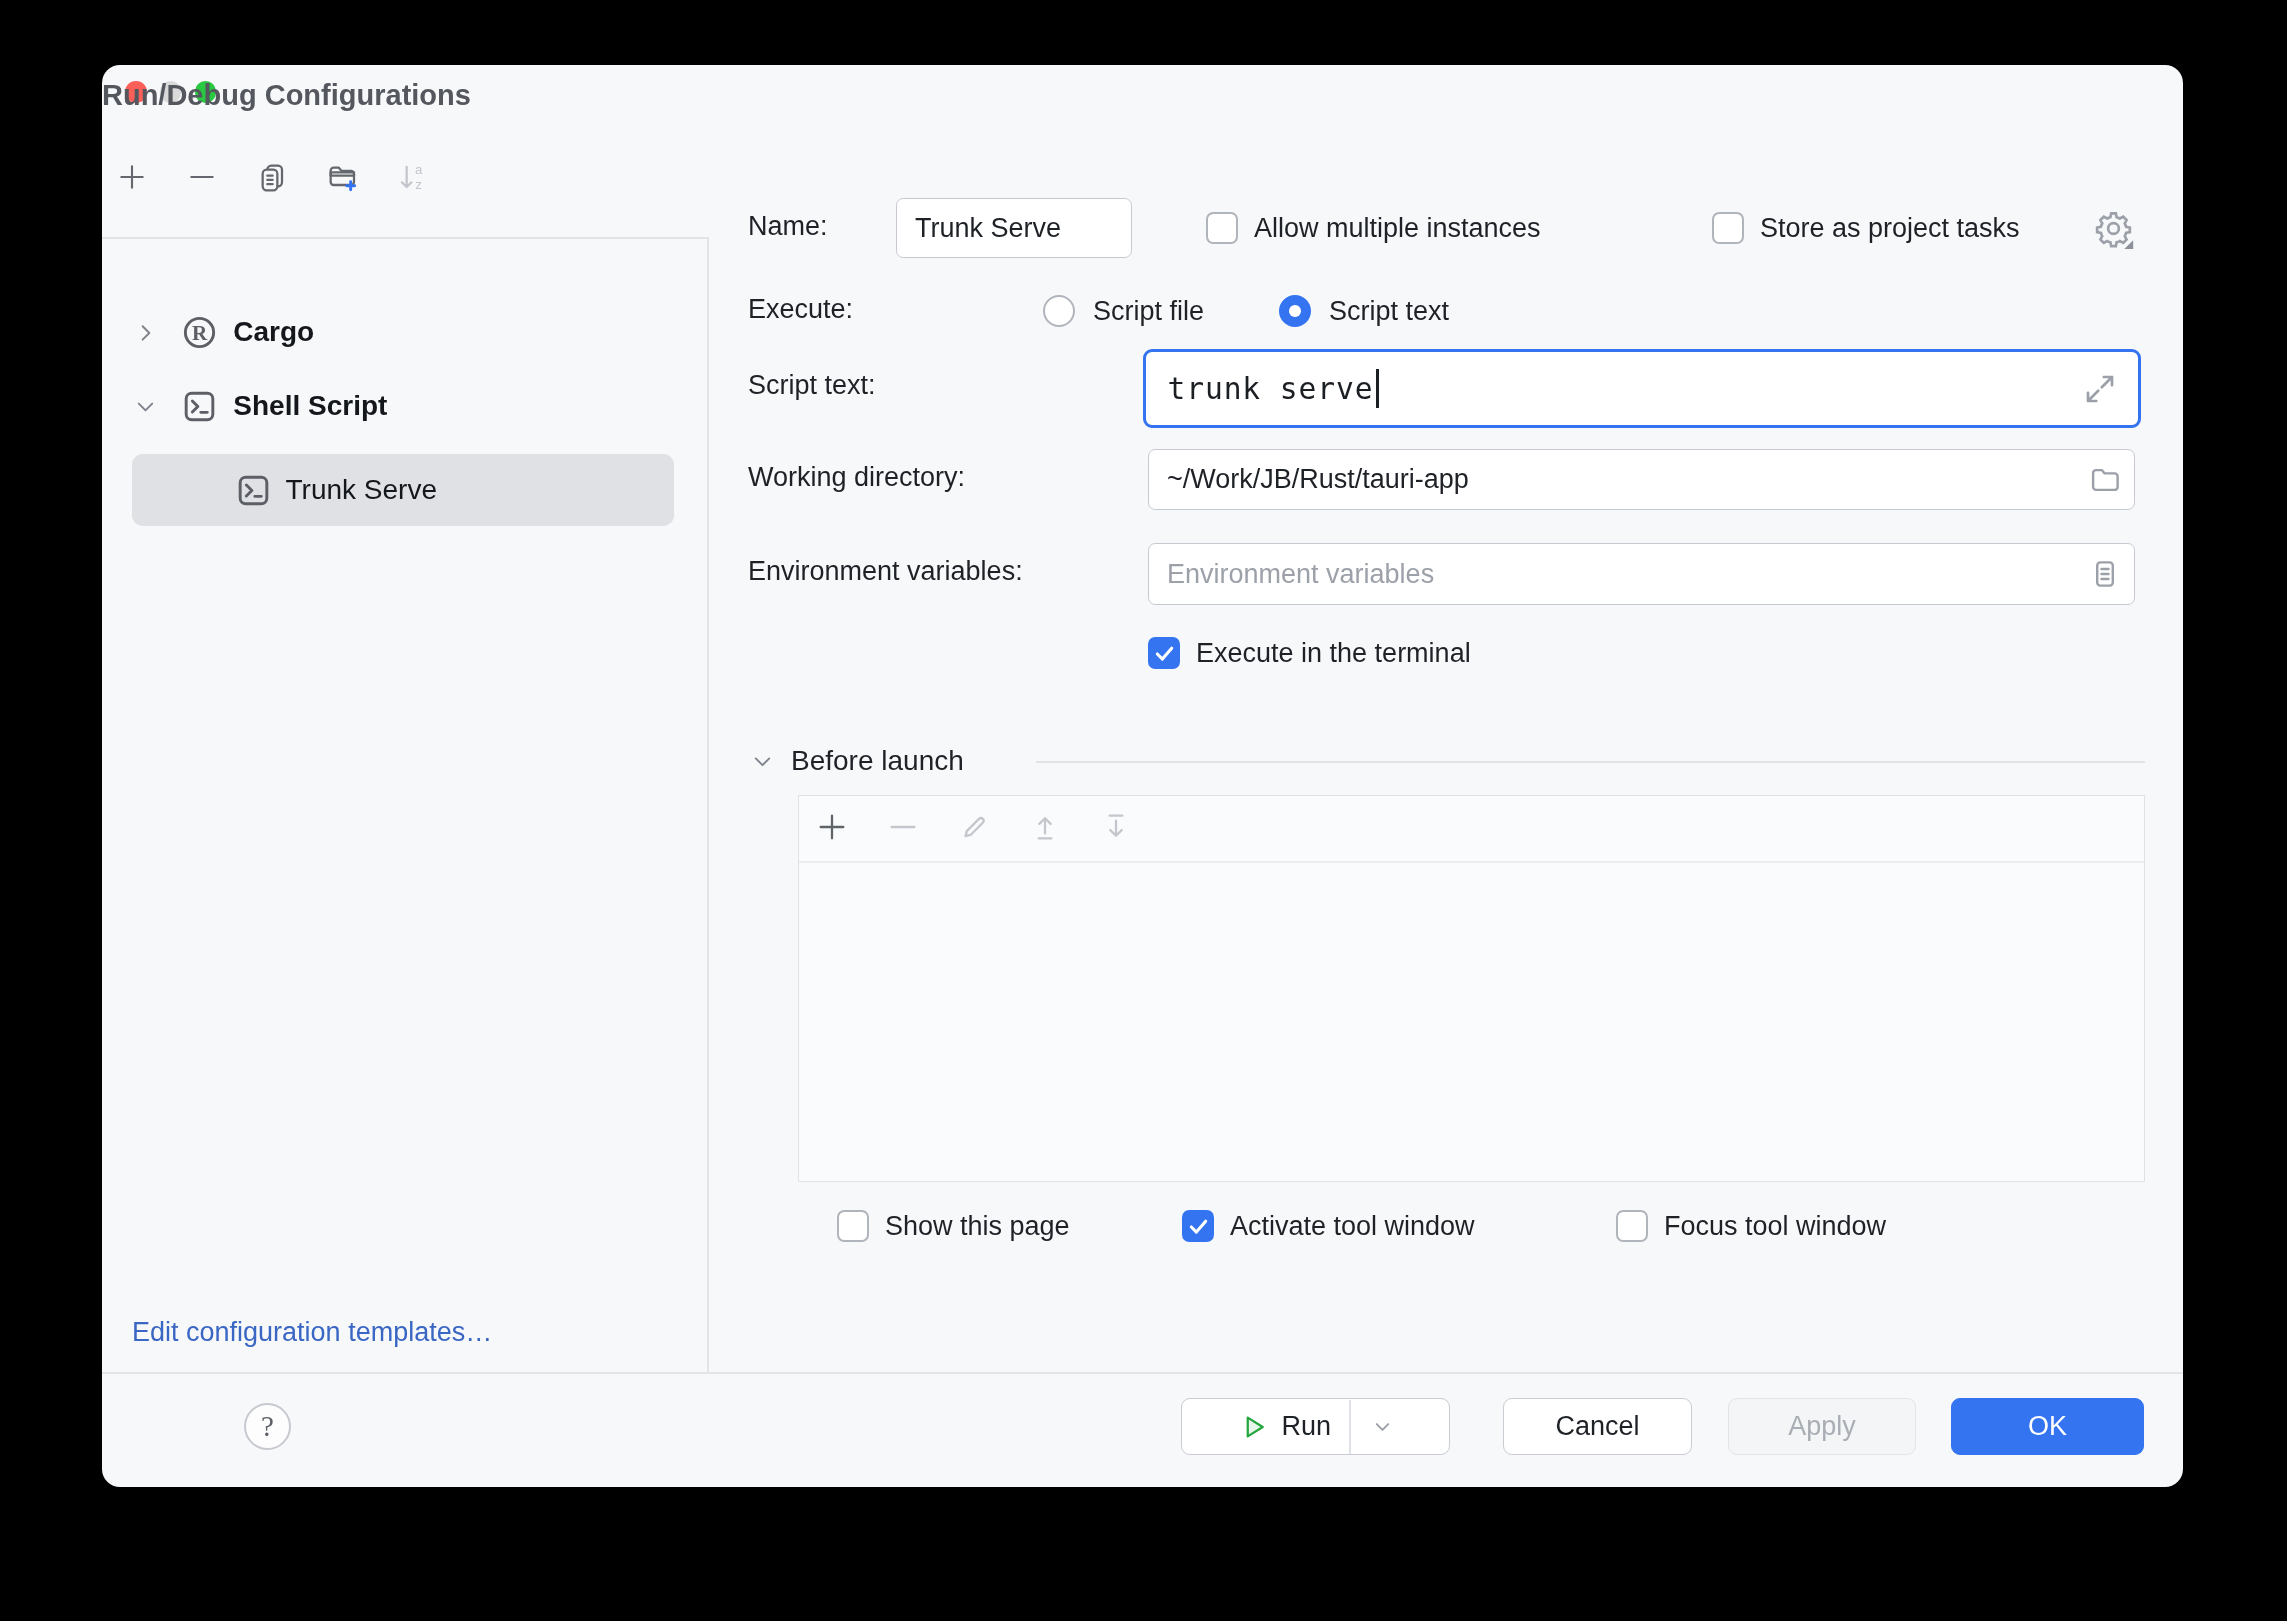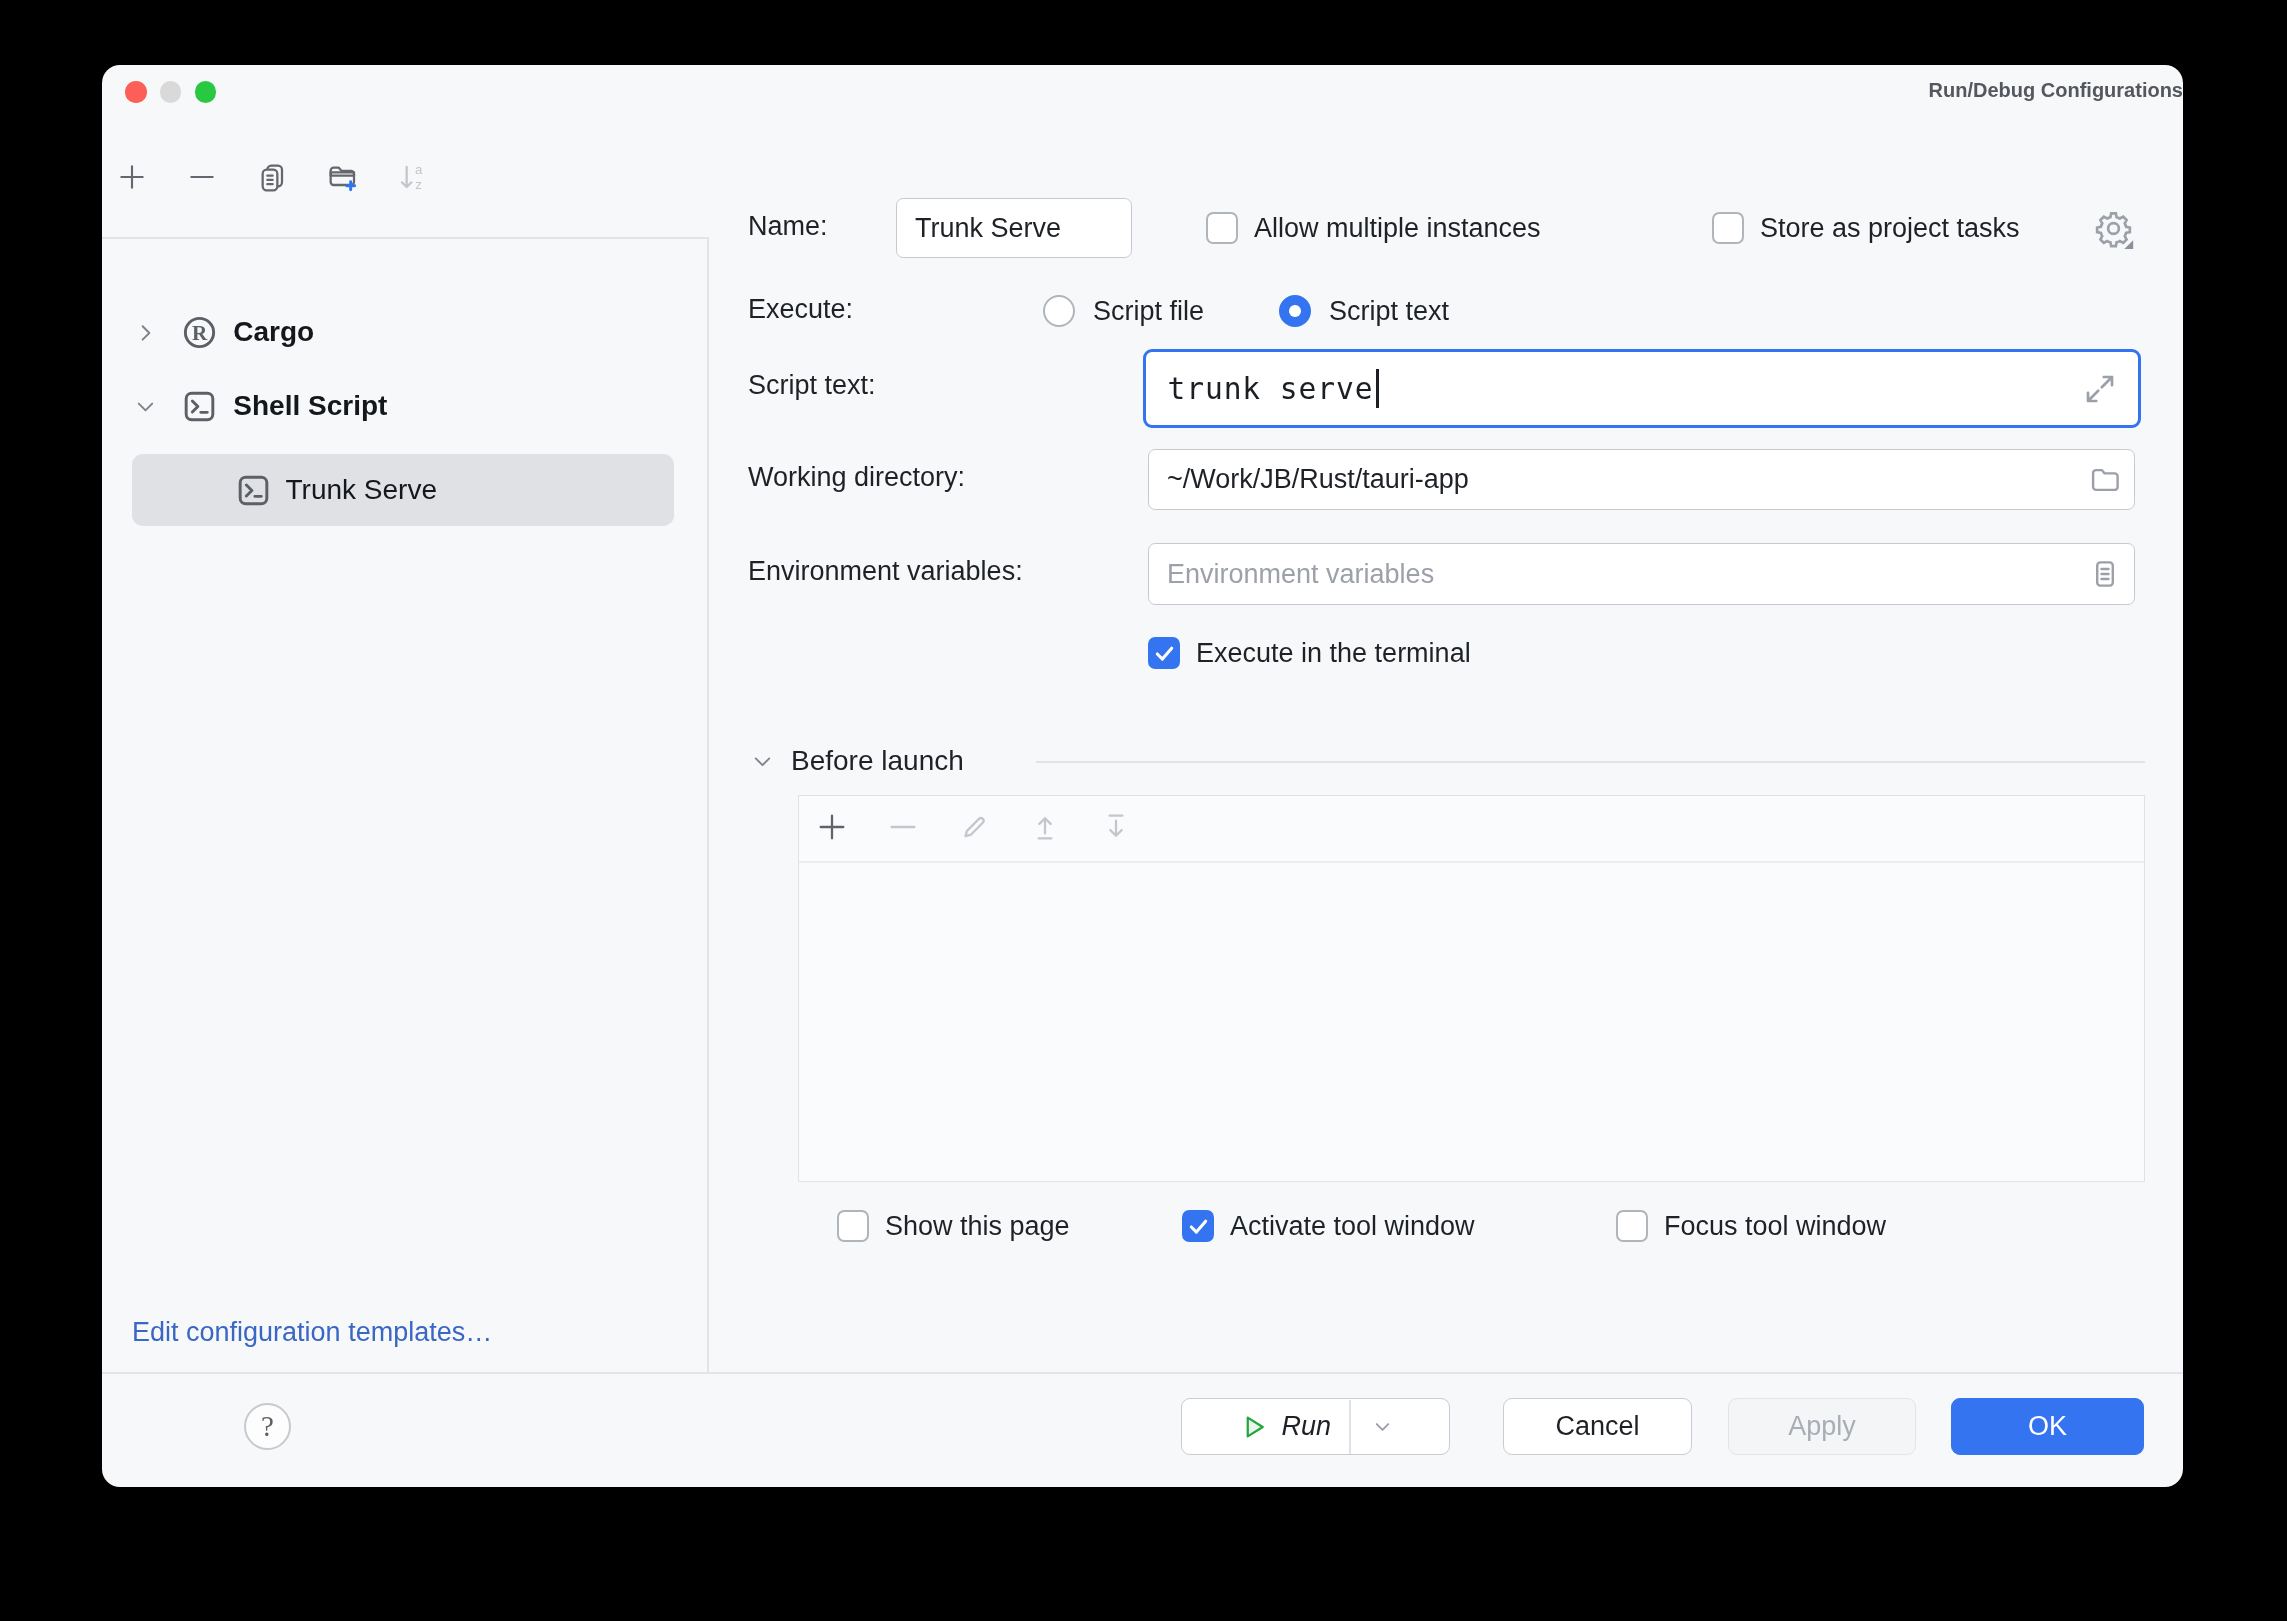--- a/index.html
+++ b/index.html
@@ -8,22 +8,22 @@
   #screen { position:relative; width:2287px; height:1621px; background:#000; overflow:hidden; }
 
   .window {
     position:absolute; left:102px; top:65px; width:2081px; height:1422px;
     background:#f7f8fa; border-radius:18px; overflow:hidden;
   }
   .abs { position:absolute; }
 
   
   .titlebar-title {
-    position:absolute; left:0; right:0; top:14.3px; text-align:right;
-    font-size:20px; font-weight:bold; color:#54575d;
+    position:absolute; left:0; right:0; top:14.3px; text-align:left;
+    font-size:29px; font-weight:bold; color:#54575d;
   }
   .traffic { position:absolute; left:23px; top:16px; display:flex; gap:13.4px; }
   .dot { width:21.5px; height:21.5px; border-radius:50%; }
   .dot.red   { background:#fc5f57; }
   .dot.gray  { background:#d9d9d9; }
   .dot.green { background:#28c840; }
 
   
   .hsep-sidebar { position:absolute; left:0; top:172px; width:605px; height:1.8px; background:#e2e4e8; }
   .vsep { position:absolute; left:605px; top:172px; width:1.8px; height:1135px; background:#e2e4e8; }
@@ -113,21 +113,21 @@
     display:flex; align-items:center; justify-content:center;
     font-size:29px; color:#5d6066; font-family:"Liberation Serif", serif;
   }
   .btn {
     position:absolute; top:1333px; height:57px; border-radius:9px; background:#fff;
     border:1.8px solid #c9ccd2; font-size:27px; color:#1e2126; cursor:pointer;
     display:flex; align-items:center; justify-content:center;
   }
   .btn.primary { background:#3574f0; border-color:#3574f0; color:#fff; }
   .btn.disabled { background:#f4f5f7; border-color:#e2e4e8; color:#a9adb4; cursor:default; }
-  .run-btn { left:1079px; width:269px; padding:4px;font-style:italic; }
+  .run-btn { left:1079px; width:269px; padding:4px; }
   .run-main { display:flex; align-items:center; gap:12.5px; padding:0 18px 0 23px; height:100%; }
   .run-main svg { display:block; width:30px; height:30px; }
   .run-divider { width:1.8px; height:54px; background:#dfe1e6; }
   .run-chev { width:64px; height:100%; display:flex; align-items:center; justify-content:center; }
   .run-chev svg { display:block; width:23px; height:23px; }
   .cancel-btn { left:1401px; width:189px; }
   .apply-btn { left:1626px; width:188px; }
   .ok-btn { left:1849px; width:193px; }
 </style>
 </head>

